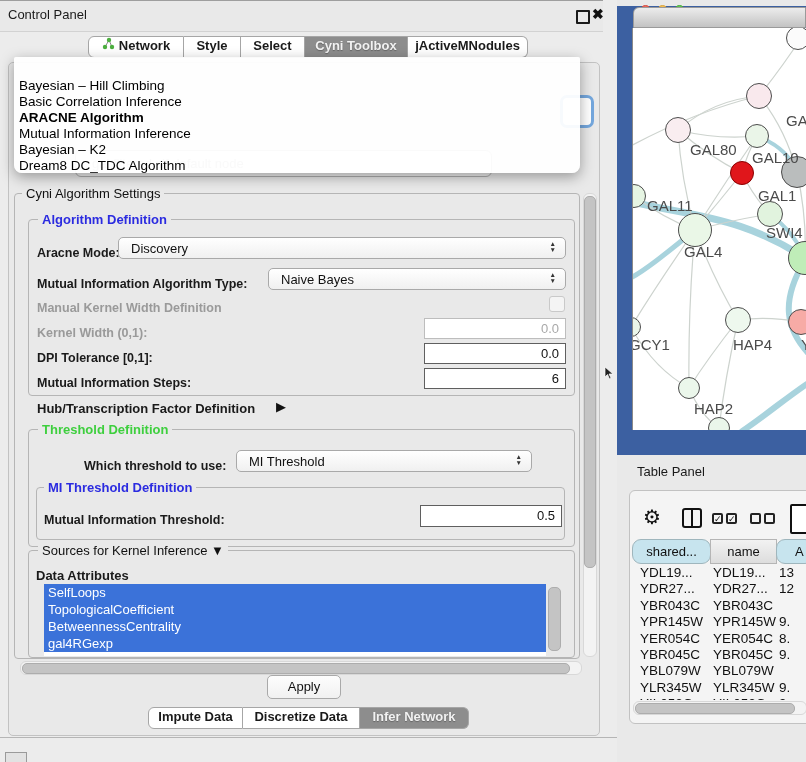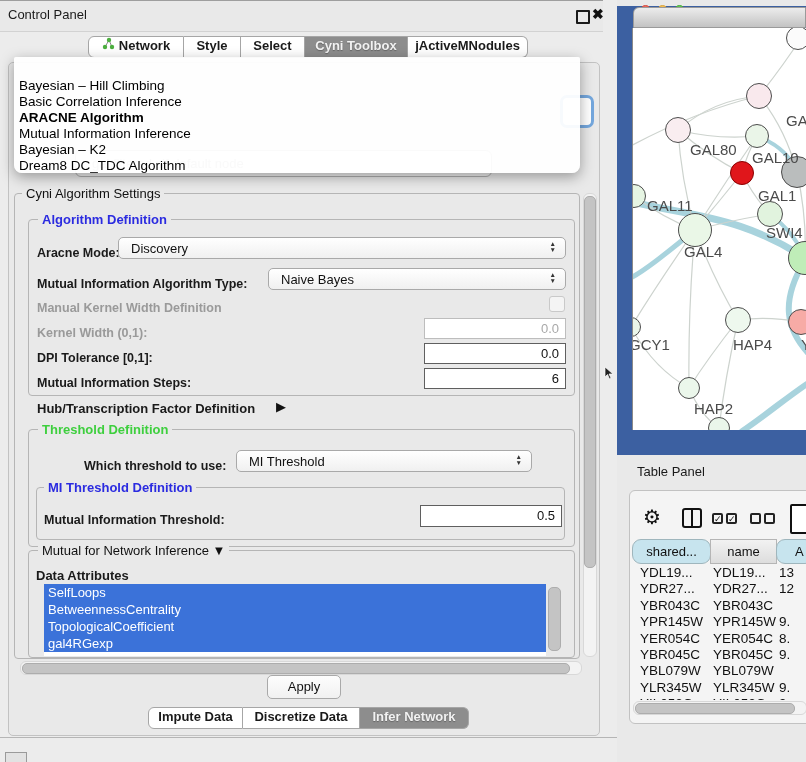--- a/index.html
+++ b/index.html
@@ -153,27 +153,27 @@
         <span>▼</span>
       </span>
   </div>
 
   <div class="abs groupbox" style="left:36px;top:487px;width:527px;height:51px;"></div>
   <div class="abs grouptitle blue" style="left:44px;top:480px;">MI Threshold Definition</div>
   <div class="abs lbl" style="left:44px;top:513px;">Mutual Information Threshold:</div>
   <div class="abs field" style="left:420px;top:505px;width:142px;height:22px;">0.5</div>
 
   <div class="abs groupbox" style="left:28px;top:550px;width:545px;height:106px;"></div>
-  <div class="abs grouptitle" style="left:38px;top:543px;"><span>Mutual for Network Inference</span> <span>▼</span></div>
+  <div class="abs grouptitle" style="left:38px;top:543px;"><span>Sources for Kernel Inference</span> <span>▼</span></div>
   <div class="abs lbl" style="left:36px;top:568px;font-size:13px;">Data Attributes</div>
 
   <div class="abs" style="left:44px;top:584px;width:502px;height:72px;background:#fff;overflow:hidden;">
     <div class="listsel">SelfLoops</div>
+    <div class="listsel">TopologicalCoefficient</div>
     <div class="listsel">BetweennessCentrality</div>
-    <div class="listsel">TopologicalCoefficient</div>
     <div class="listsel">gal4RGexp</div>
   </div>
   <div class="abs vthumb" style="left:548px;top:587px;width:11px;height:62px;"></div>
 
   <div class="abs track" style="left:583px;top:193px;width:12px;height:462px;"></div>
   <div class="abs vthumb" style="left:584px;top:196px;width:10px;height:370px;"></div>
   <div class="abs track" style="left:20px;top:661px;width:560px;height:12px;"></div>
   <div class="abs vthumb" style="left:22px;top:662.5px;width:546px;height:9px;"></div>
 
   <div class="abs btn" style="left:267px;top:675px;width:72px;height:22px;">Apply</div>

